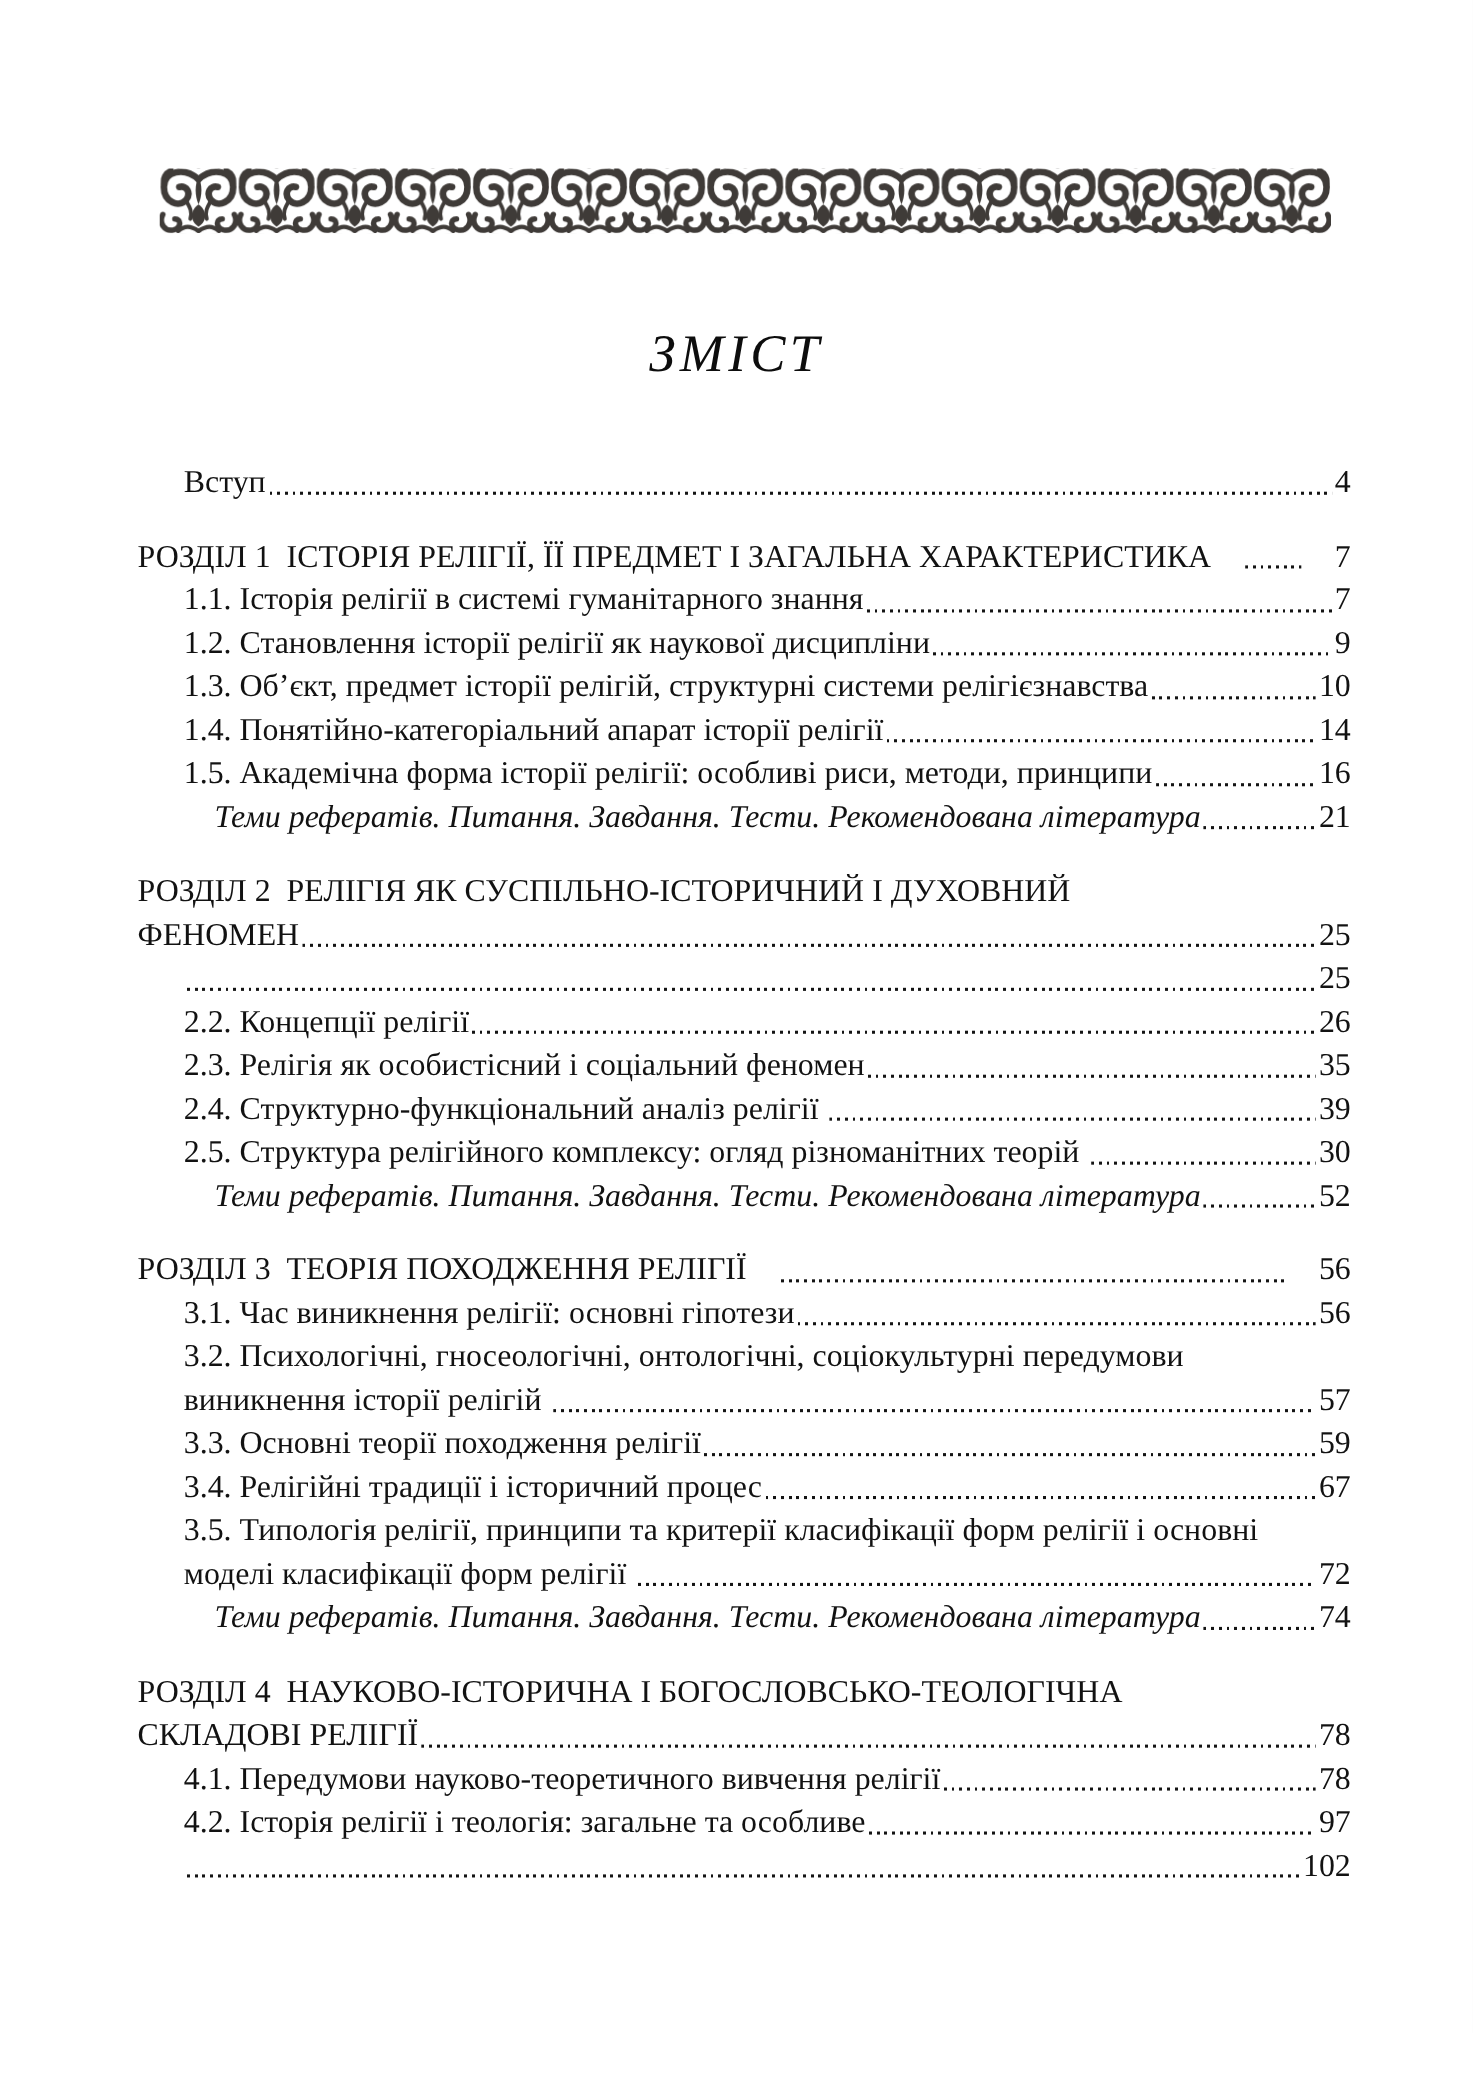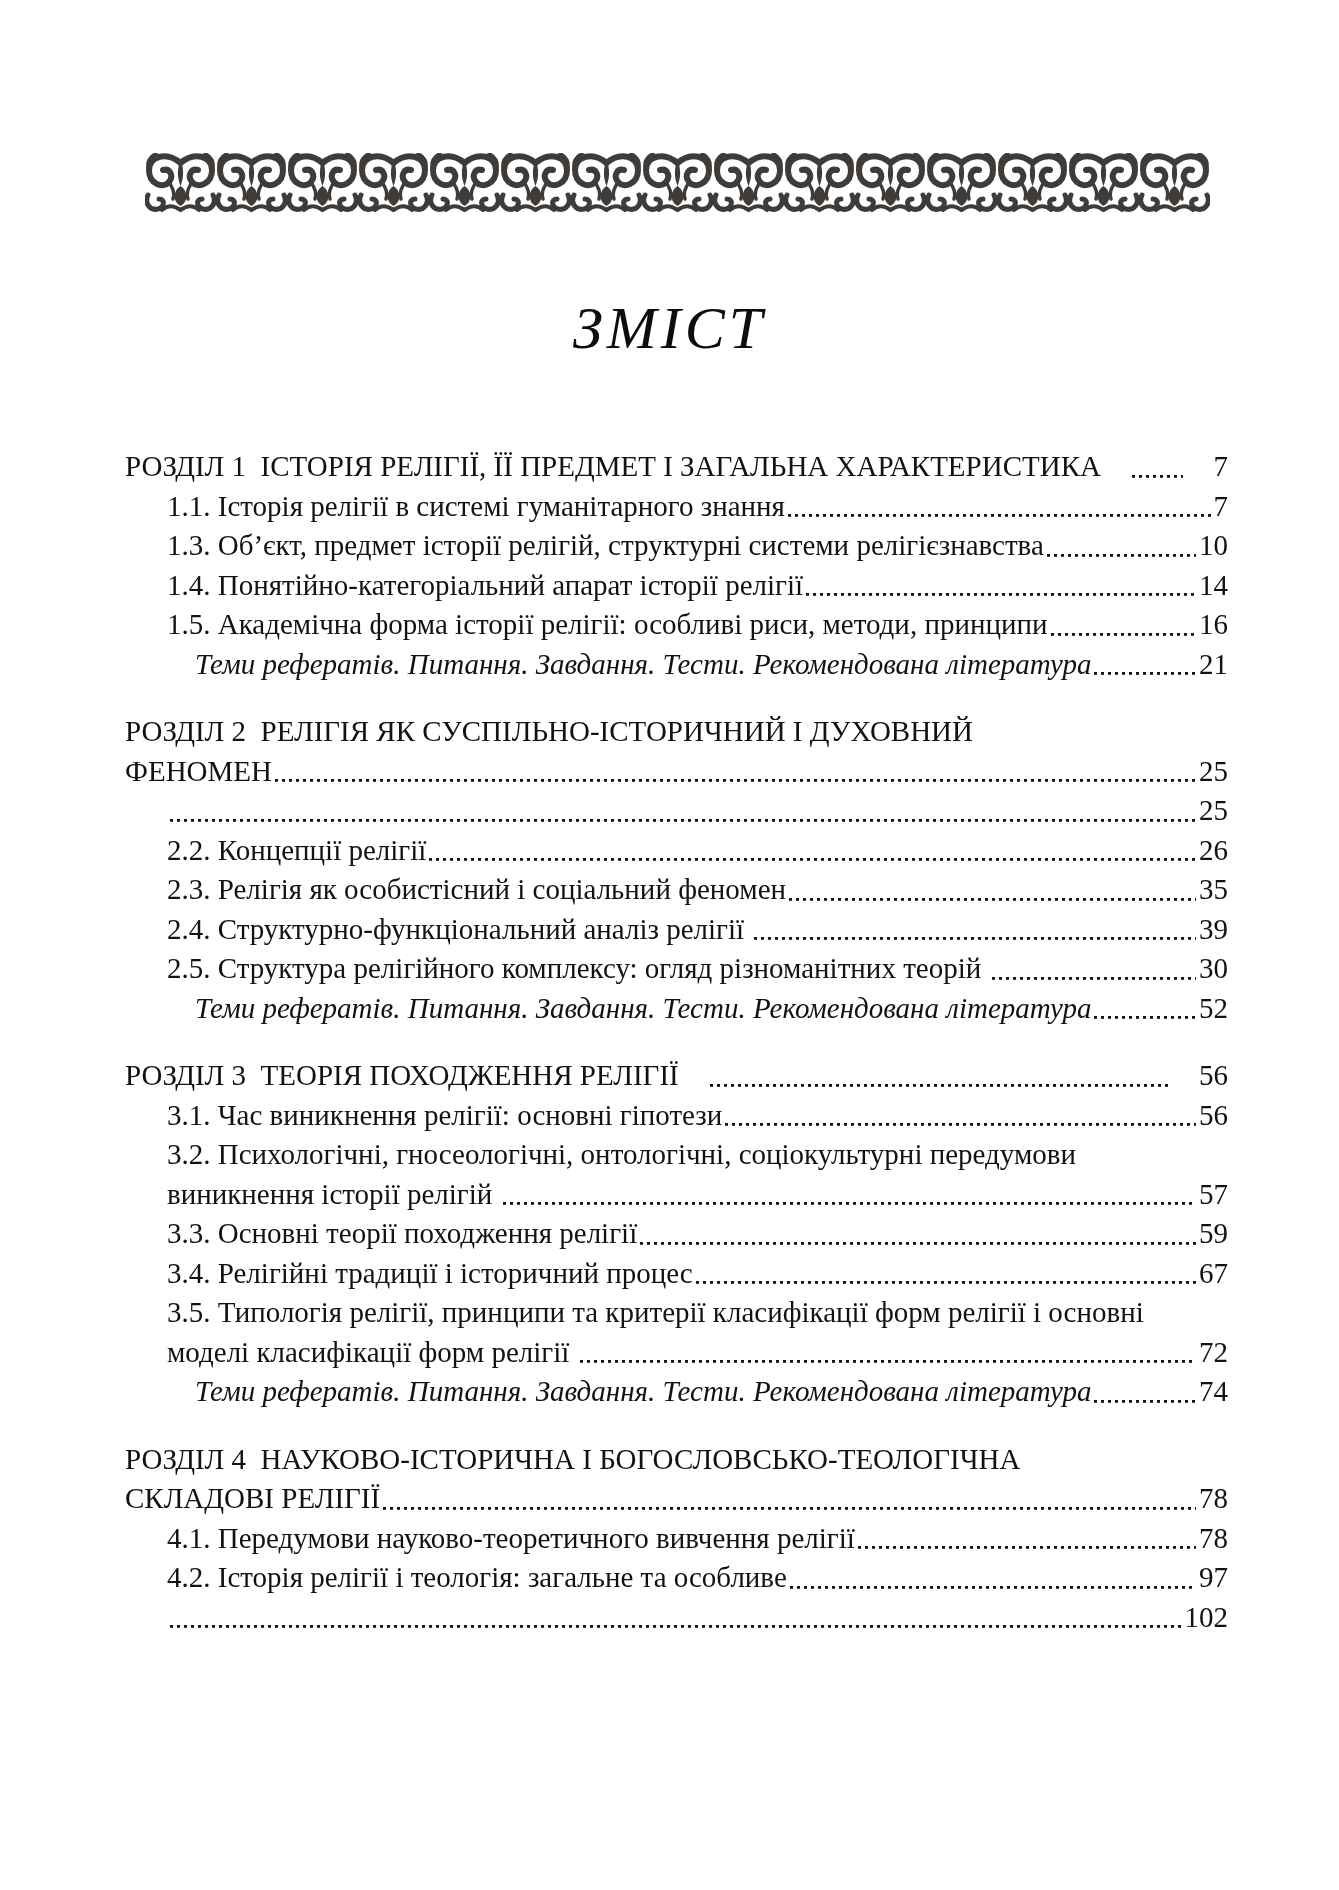--- a/index.html
+++ b/index.html
@@ -15,21 +15,21 @@
   .ornament{
     position:absolute;
     left:145px;top:153px;
     width:1065px;height:59px;
   }
   .title{
     position:absolute;
     top:294px;left:0;width:100%;
     margin:0;
     text-align:center;
-    font-size:60px;
+    font-size:48px;
     font-style:italic;
     font-weight:500;
     letter-spacing:4px;
     color:#0d0d0d;
   }
   .toc{
     position:absolute;
     left:125px;
     top:419px;
     width:1103px;
@@ -81,29 +81,39 @@
           </g>
         </pattern>
       </defs>
       <rect width="1065" height="59" fill="url(#orn)"></rect>
     </svg>
   </div>
 
   <h1 class="title">ЗМІСТ</h1>
 
   <div class="toc" id="toc">
+      <div class="toc-line lvl1">
+    <span class="toc-text">Вступ</span>
+    <span class="leader"></span>
+    <span class="pagenum">4</span>
+  </div>
       <div class="toc-line lvl0 gap">
     <span class="toc-text">РОЗДІЛ 1  ІСТОРІЯ РЕЛІГІЇ, ЇЇ ПРЕДМЕТ І ЗАГАЛЬНА ХАРАКТЕРИСТИКА</span>
     <span class="leader"></span>
     <span class="pagenum">7</span>
   </div>
       <div class="toc-line lvl1">
     <span class="toc-text">1.1. Історія релігії в системі гуманітарного знання</span>
     <span class="leader"></span>
     <span class="pagenum">7</span>
+  </div>
+      <div class="toc-line lvl1">
+    <span class="toc-text">1.2. Становлення історії релігії як наукової дисципліни</span>
+    <span class="leader"></span>
+    <span class="pagenum">9</span>
   </div>
       <div class="toc-line lvl1">
     <span class="toc-text">1.3. Об’єкт, предмет історії релігій, структурні системи релігієзнавства</span>
     <span class="leader"></span>
     <span class="pagenum">10</span>
   </div>
       <div class="toc-line lvl1">
     <span class="toc-text">1.4. Понятійно-категоріальний апарат історії релігії</span>
     <span class="leader"></span>
     <span class="pagenum">14</span>

